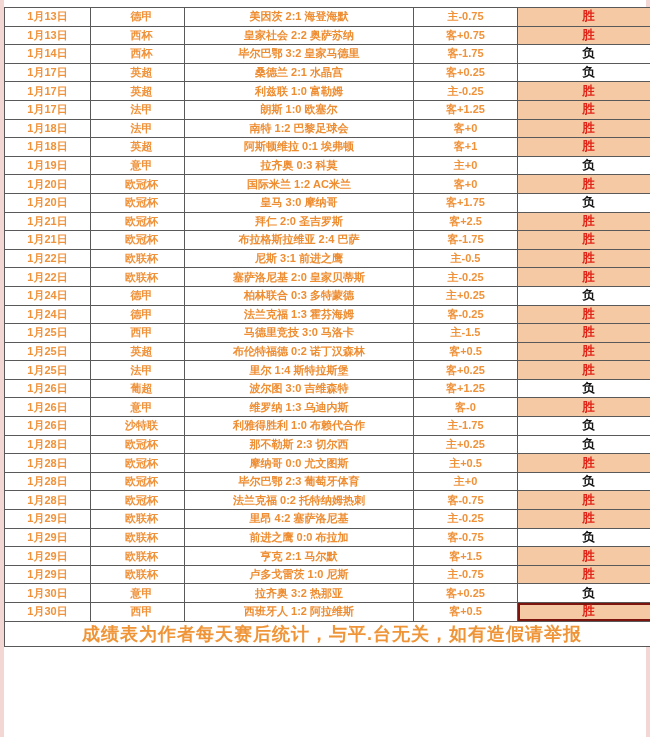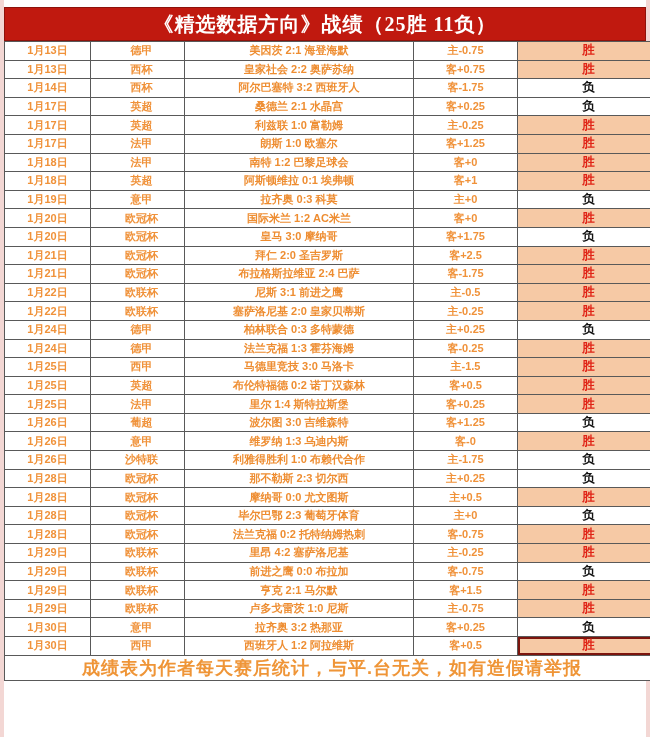--- a/index.html
+++ b/index.html
@@ -57,44 +57,41 @@
   }
 </style>
 </head>
 <body>
 
 <div class="page">
   <div class="side-strip left"></div>
   <div class="side-strip right"></div>
   <div class="content">
 
-    <div class="title-bar">
-      <span>《精选数据方向》战绩（25胜 11负）</span>
-    </div>
 
     <table class="results">
       <tbody id="rows-body">
           <tr>
             <td class="c-date">1月13日</td>
             <td class="c-league">德甲</td>
             <td class="c-match">美因茨 2:1 海登海默</td>
             <td class="c-handicap">主-0.75</td>
             <td class="c-result result-win">胜</td>
           </tr>
           <tr>
             <td class="c-date">1月13日</td>
             <td class="c-league">西杯</td>
             <td class="c-match">皇家社会 2:2 奥萨苏纳</td>
             <td class="c-handicap">客+0.75</td>
             <td class="c-result result-win">胜</td>
           </tr>
           <tr>
             <td class="c-date">1月14日</td>
             <td class="c-league">西杯</td>
-            <td class="c-match">阿尔巴塞特 3:2 西班牙人</td>
+            <td class="c-match">毕尔巴鄂 3:2 皇家马德里</td>
             <td class="c-handicap">客-1.75</td>
             <td class="c-result result-loss">负</td>
           </tr>
           <tr>
             <td class="c-date">1月17日</td>
             <td class="c-league">英超</td>
             <td class="c-match">桑德兰 2:1 水晶宫</td>
             <td class="c-handicap">客+0.25</td>
             <td class="c-result result-loss">负</td>
           </tr>

